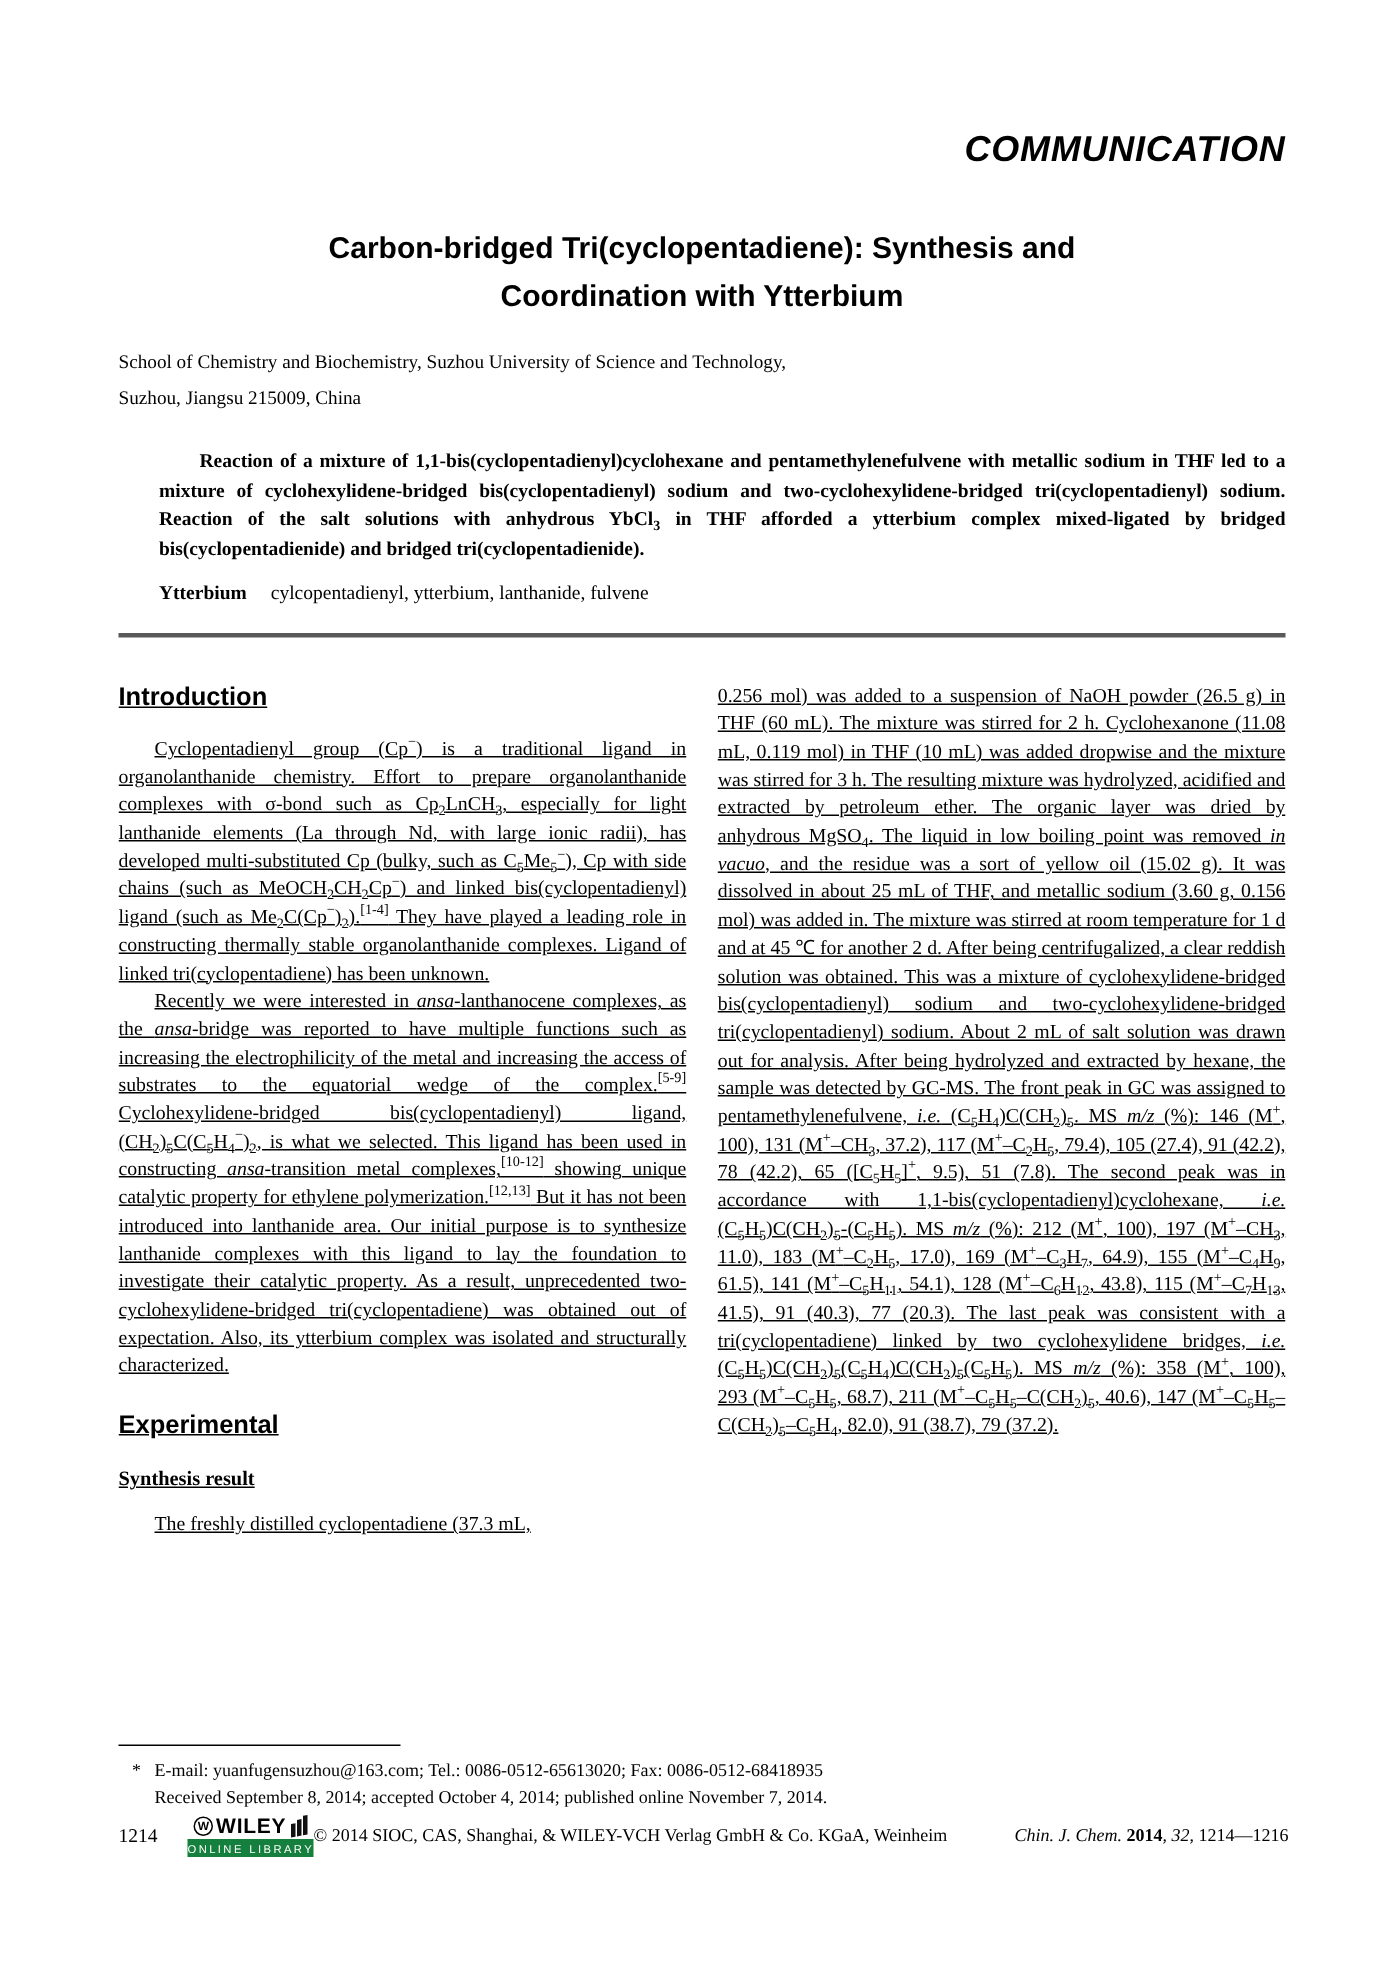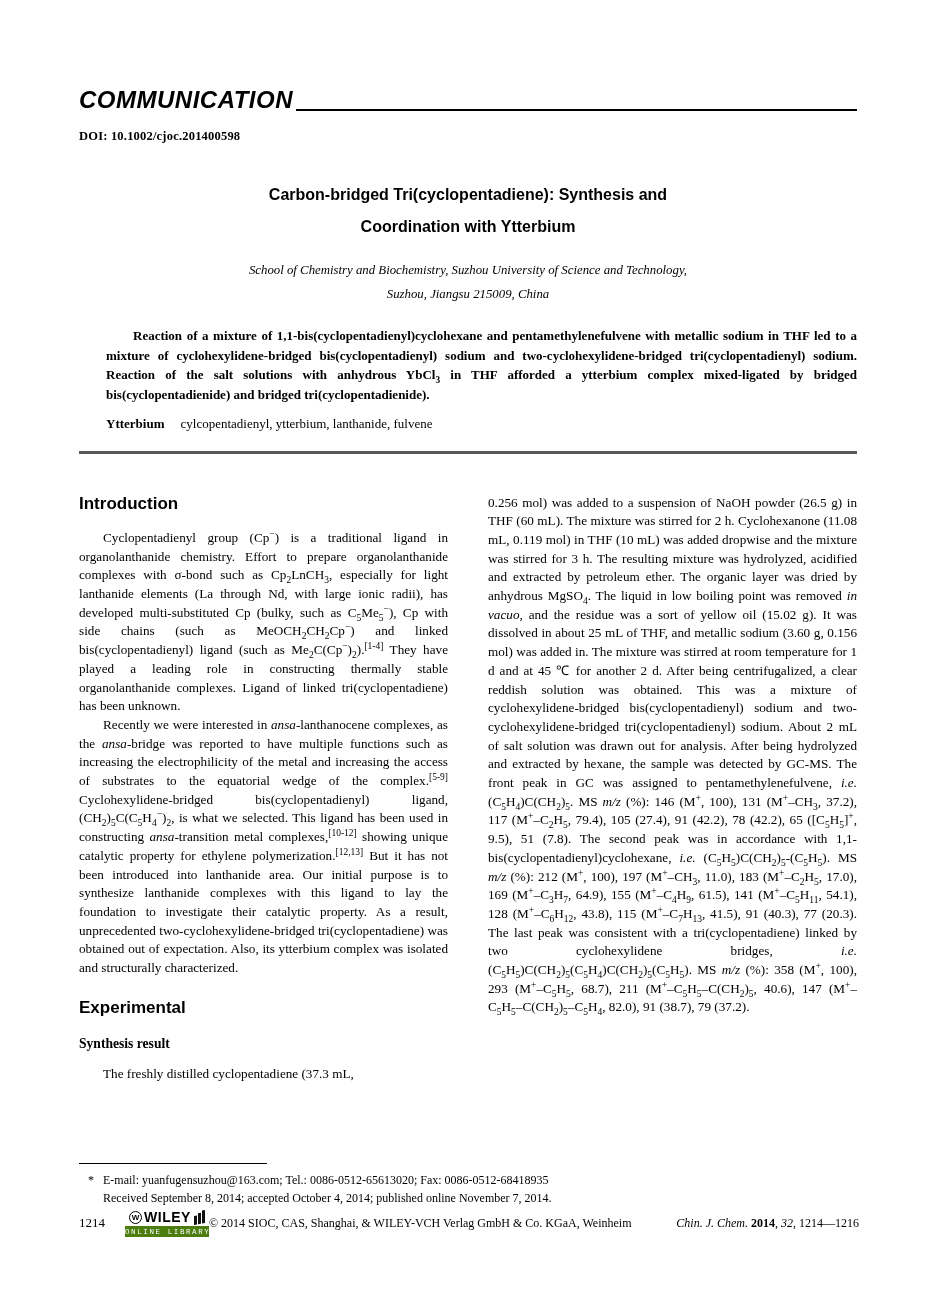--- a/index.html
+++ b/index.html
@@ -7,58 +7,58 @@
     position:relative;
     width:925px; height:1309px;
     background:#ffffff;
     color:#000;
     font-family:"Liberation Serif", serif;
     overflow:hidden;
   }
   .content { position:absolute; left:79px; top:88px; width:778px; }
 
   
-  .kicker-row { display:flex; align-items:flex-end; }
+  .kicker-row { display:flex; align-items:flex-end;flex-direction:column; }
   .kicker {
     font-family:"Liberation Sans", sans-serif;
     font-weight:bold; font-style:italic;
     font-size:24px; line-height:1; letter-spacing:0.5px;
     white-space:nowrap;
   }
   .kicker-rule { flex:1; border-bottom:2px solid #000; margin-bottom:1px; margin-left:3px; }
   .doi { font-weight:bold; font-size:12.5px; margin-top:17px; letter-spacing:0.2px; }
 
   .title {
     font-family:"Liberation Sans", sans-serif;
-    font-weight:bold; font-size:16px; line-height:32px;
+    font-weight:bold; font-size:20px; line-height:32px;
     text-align:center; margin-top:35px;
   }
   .authors {
     font-family:"Liberation Sans", sans-serif;
     font-size:14px; text-align:center; margin-top:26px;
   }
   .affiliation {
-    font-style:italic; font-size:12.8px; line-height:24px;
-    text-align:center; margin-top:15px;
+    font-size:12.8px; line-height:24px;
+    margin-top:15px;
   }
 
   .abstract {
     font-size:13px; line-height:19.5px; text-align:justify;
     margin:20px 0 0 27px; text-indent:27px;font-weight:bold;
   }
   .keywords { font-size:13px; margin:12px 0 0 27px; }
   .keywords .kw-label { font-weight:bold; margin-right:16px; }
 
   .rule { height:2.5px; background:#595959; margin-top:19px; }
 
   
   .columns {
-    display:flex; gap:40px; margin-top:40px;
+    display:flex; gap:21px; margin-top:30px;
     height:670px; overflow:hidden;
-    font-size:13.2px; line-height:18.7px; text-align:justify;
+    font-size:13.2px; line-height:18.7px; text-align:justify;text-decoration:underline;
   }
   .col { flex:1; min-width:0; }
   .section-heading {
     font-family:"Liberation Sans", sans-serif;
     font-weight:bold; font-size:17px; line-height:1.2;
     margin:0 0 15px 0; text-align:left;
   }
   .section-heading.later { margin-top:20px; }
   .subsection-heading {
     font-weight:bold; font-size:13.6px; margin:17px 0 11px 0; text-align:left;
@@ -87,40 +87,39 @@
     width:11px; height:11px; border:1px solid #000; border-radius:50%;
     font-size:8px; line-height:11px; text-align:center; flex:none;
   }
   .wiley-word { font-size:14px; letter-spacing:0.5px; }
   .wiley-books { display:flex; align-items:flex-end; gap:1px; margin-left:1px; transform:skewY(-10deg); }
   .wiley-books i { display:block; width:3px; background:#111; }
   .wiley-books i:nth-child(1){ height:9px; }
   .wiley-books i:nth-child(2){ height:11px; }
   .wiley-books i:nth-child(3){ height:13px; }
   .wiley-bottom {
-    margin-top:1px; background:#4d7c0f; color:#fff;
-    font-family:Liberation Mono, monospace;
+    margin-top:1px; background:#15803d; color:#fff;
+    font-family:Liberation Sans, sans-serif;
     font-size:7.5px; letter-spacing:1.6px; text-align:center; padding:2px 0 1px;
     white-space:nowrap;
   }
   .copyright { flex:1; font-size:12px; }
   .journal-ref { flex:none; font-size:12px; text-align:right; }
 </style>
 </head>
 <body>
 
 <div class="page">
   <div class="content">
 
     <div class="kicker-row">
       <span class="kicker">COMMUNICATION</span>
       <span class="kicker-rule"></span>
     </div>
 
-    <div class="doi">DOI: 10.1002/cjoc.201400598</div>
 
     <div class="title">
       <div>Carbon-bridged Tri(cyclopentadiene): Synthesis and</div>
       <div>Coordination with Ytterbium</div>
     </div>
 
 
     <div class="affiliation">
       <div>School of Chemistry and Biochemistry, Suzhou University of Science and Technology,</div>
       <div>Suzhou, Jiangsu 215009, China</div>

